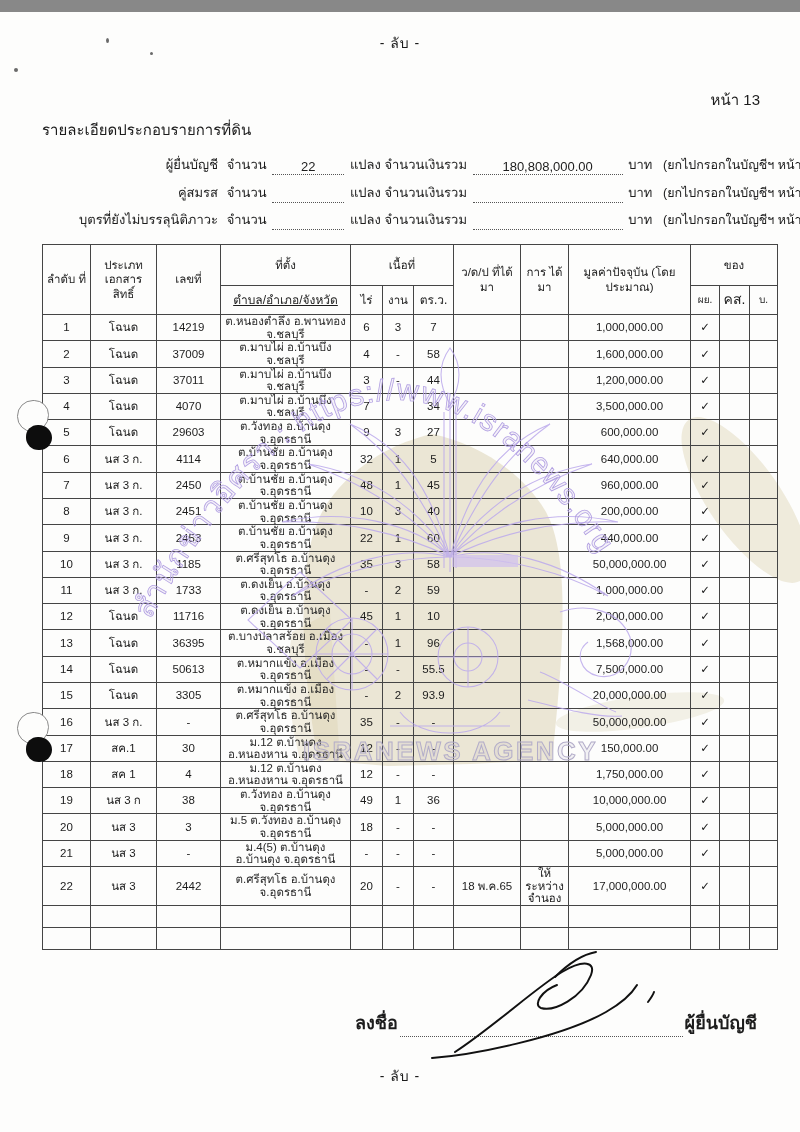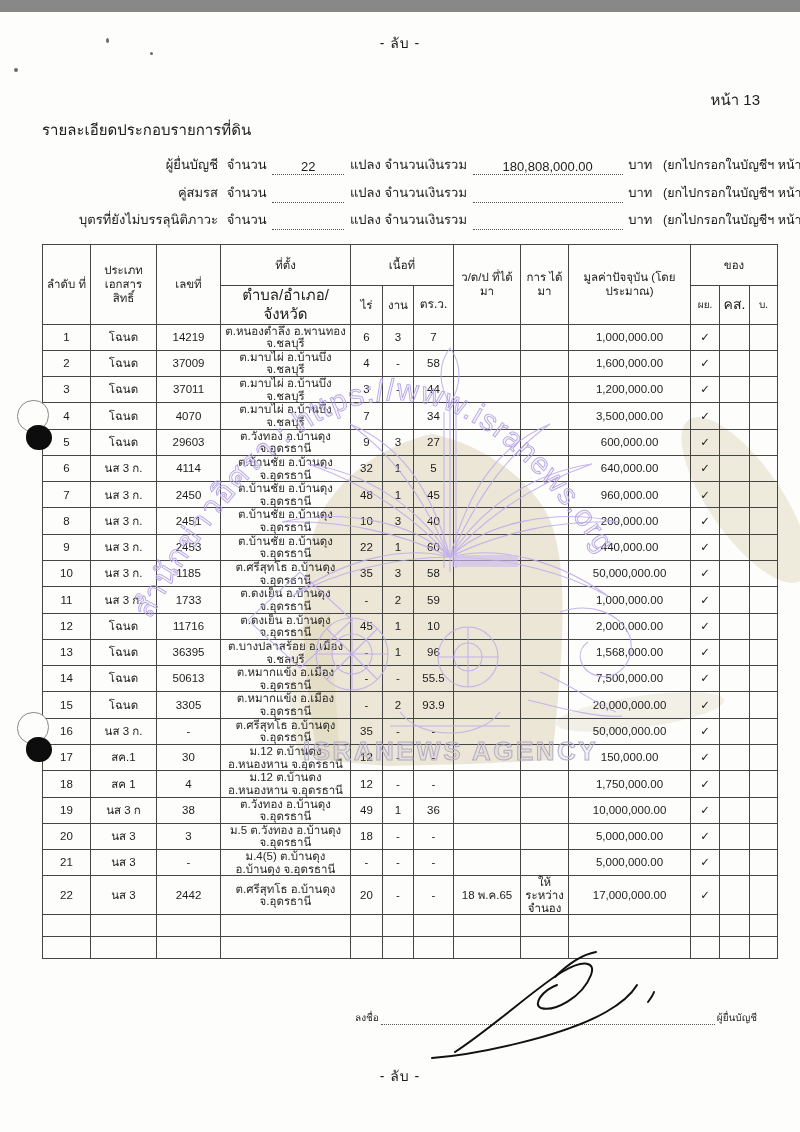--- a/index.html
+++ b/index.html
@@ -31,21 +31,21 @@
   td.c-value{text-align:right;padding-right:7px;}
   td.c-no{font-size:12px;}
   td.c-owner_py,td.c-owner_ks,td.c-owner_b{font-size:13px;}
   td.c-how_acquired{font-size:9px;line-height:1.2;}
   td.c-date_acquired{font-size:10px;}
   tr.empty-row td{height:21px;}
   
   .footnote{top:915px;left:92px;font-size:12px;}
   .footnote .u{text-decoration:underline;}
   
-  .sig-line{top:996px;left:355px;width:402px;font-size:10px;display:flex;align-items:flex-end;}
+  .sig-line{top:996px;left:355px;width:402px;font-size:18px;display:flex;align-items:flex-end;font-weight:bold;}
   .sig-dots{flex:1;border-bottom:1.6px dotted #555;height:16px;margin:0 2px;}
   
   .hole-outline{width:30px;height:30px;border:1.6px solid #8a8a8a;border-radius:50% 46% 52% 48%;
                 background:#fdfdfc;z-index:4;}
   .hole-black{width:26px;height:25px;background:#0d0d0d;border-radius:47% 53% 50% 50%;z-index:4;}
   
   .speck{background:#6a6a6a;border-radius:50%;z-index:1;}
   svg.wm{position:absolute;left:0;top:0;pointer-events:none;}
   .wm-back{z-index:1;} .wm-front{z-index:3;}
 </style>
@@ -122,21 +122,21 @@
         <th rowspan="2">ประเภท เอกสาร สิทธิ์</th>
         <th rowspan="2">เลขที่</th>
         <th>ที่ตั้ง</th>
         <th colspan="3">เนื้อที่</th>
         <th rowspan="2">ว/ด/ป ที่ได้มา</th>
         <th rowspan="2">การ ได้มา</th>
         <th rowspan="2">มูลค่าปัจจุบัน (โดยประมาณ)</th>
         <th colspan="3">ของ</th>
       </tr>
       <tr class="hdr2">
-        <th style="font-size:15px;">ตำบล/อำเภอ/จังหวัด</th>
+        <th style="font-size:12px;text-decoration:underline;">ตำบล/อำเภอ/จังหวัด</th>
         <th>ไร่</th>
         <th>งาน</th>
         <th style="font-size:12px;">ตร.ว.</th>
         <th style="font-size:10px;">ผย.</th>
         <th style="font-size:14px;">คส.</th>
         <th style="font-size:10px;">บ.</th>
       </tr>
     </thead>
     <tbody>
         <tr>

